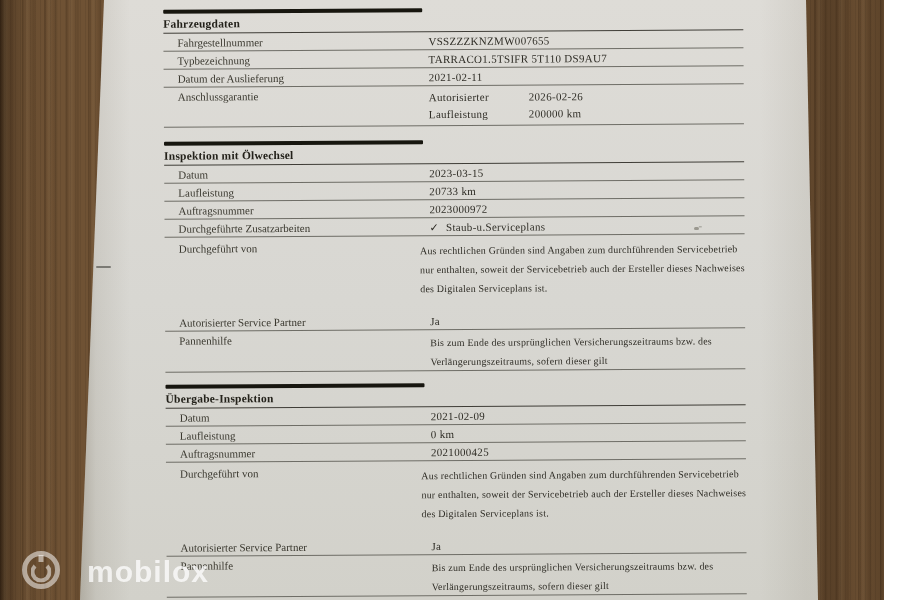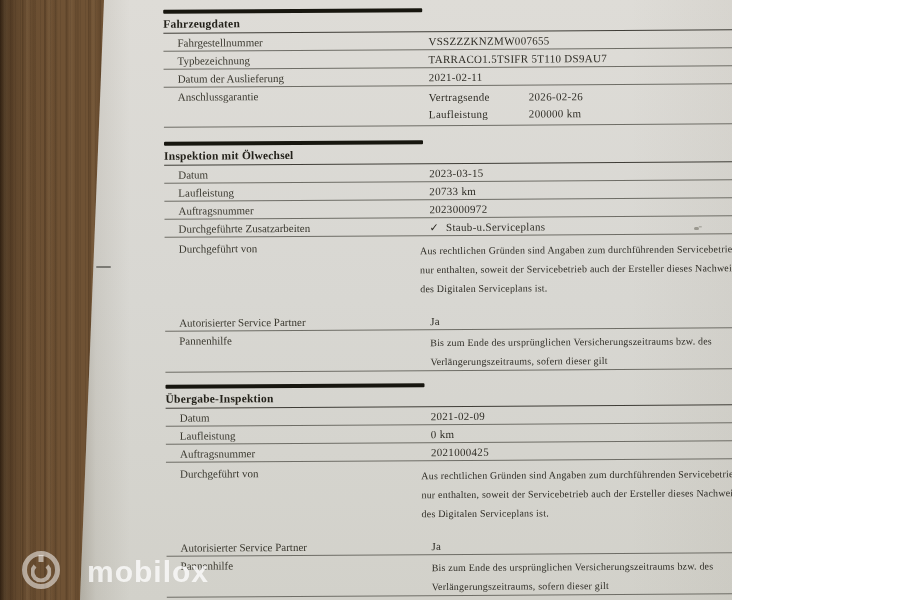--- a/index.html
+++ b/index.html
@@ -1,17 +1,17 @@
 <!DOCTYPE html>
 <html><head>
 <meta charset="utf-8">
 <style>
   html,body{margin:0;padding:0;}
   .scene{
-    position:relative;width:732px;height:600px;overflow:hidden;
+    position:relative;width:884px;height:600px;overflow:hidden;
     font-family:"Liberation Serif", serif;
   }
   
   .wood{
     position:absolute;inset:0;background-color:#6f5234;
     background-image:
       repeating-linear-gradient(90deg,
         rgba(40,24,10,0.28) 0px, rgba(40,24,10,0) 3px,
         rgba(255,226,180,0.05) 5px, rgba(40,24,10,0) 8px,
         rgba(40,24,10,0.16) 12px, rgba(40,24,10,0) 14px,
@@ -109,21 +109,21 @@
         <div class="val">TARRACO1.5TSIFR 5T110 DS9AU7</div>
       </div>
       <div class="row">
         <div class="lab">Datum der Auslieferung</div>
         <div class="val">2021-02-11</div>
       </div>
       <div class="row row-tall">
         <div class="lab">Anschlussgarantie</div>
         <div class="val">
           <div class="subrow">
-            <span class="sublab">Vertragsende</span>
+            <span class="sublab">Autorisierter</span>
             <span>2026-02-26</span>
           </div>
           <div class="subrow">
             <span class="sublab">Laufleistung</span>
             <span>200000 km</span>
           </div>
         </div>
       </div>
     </div>
 

